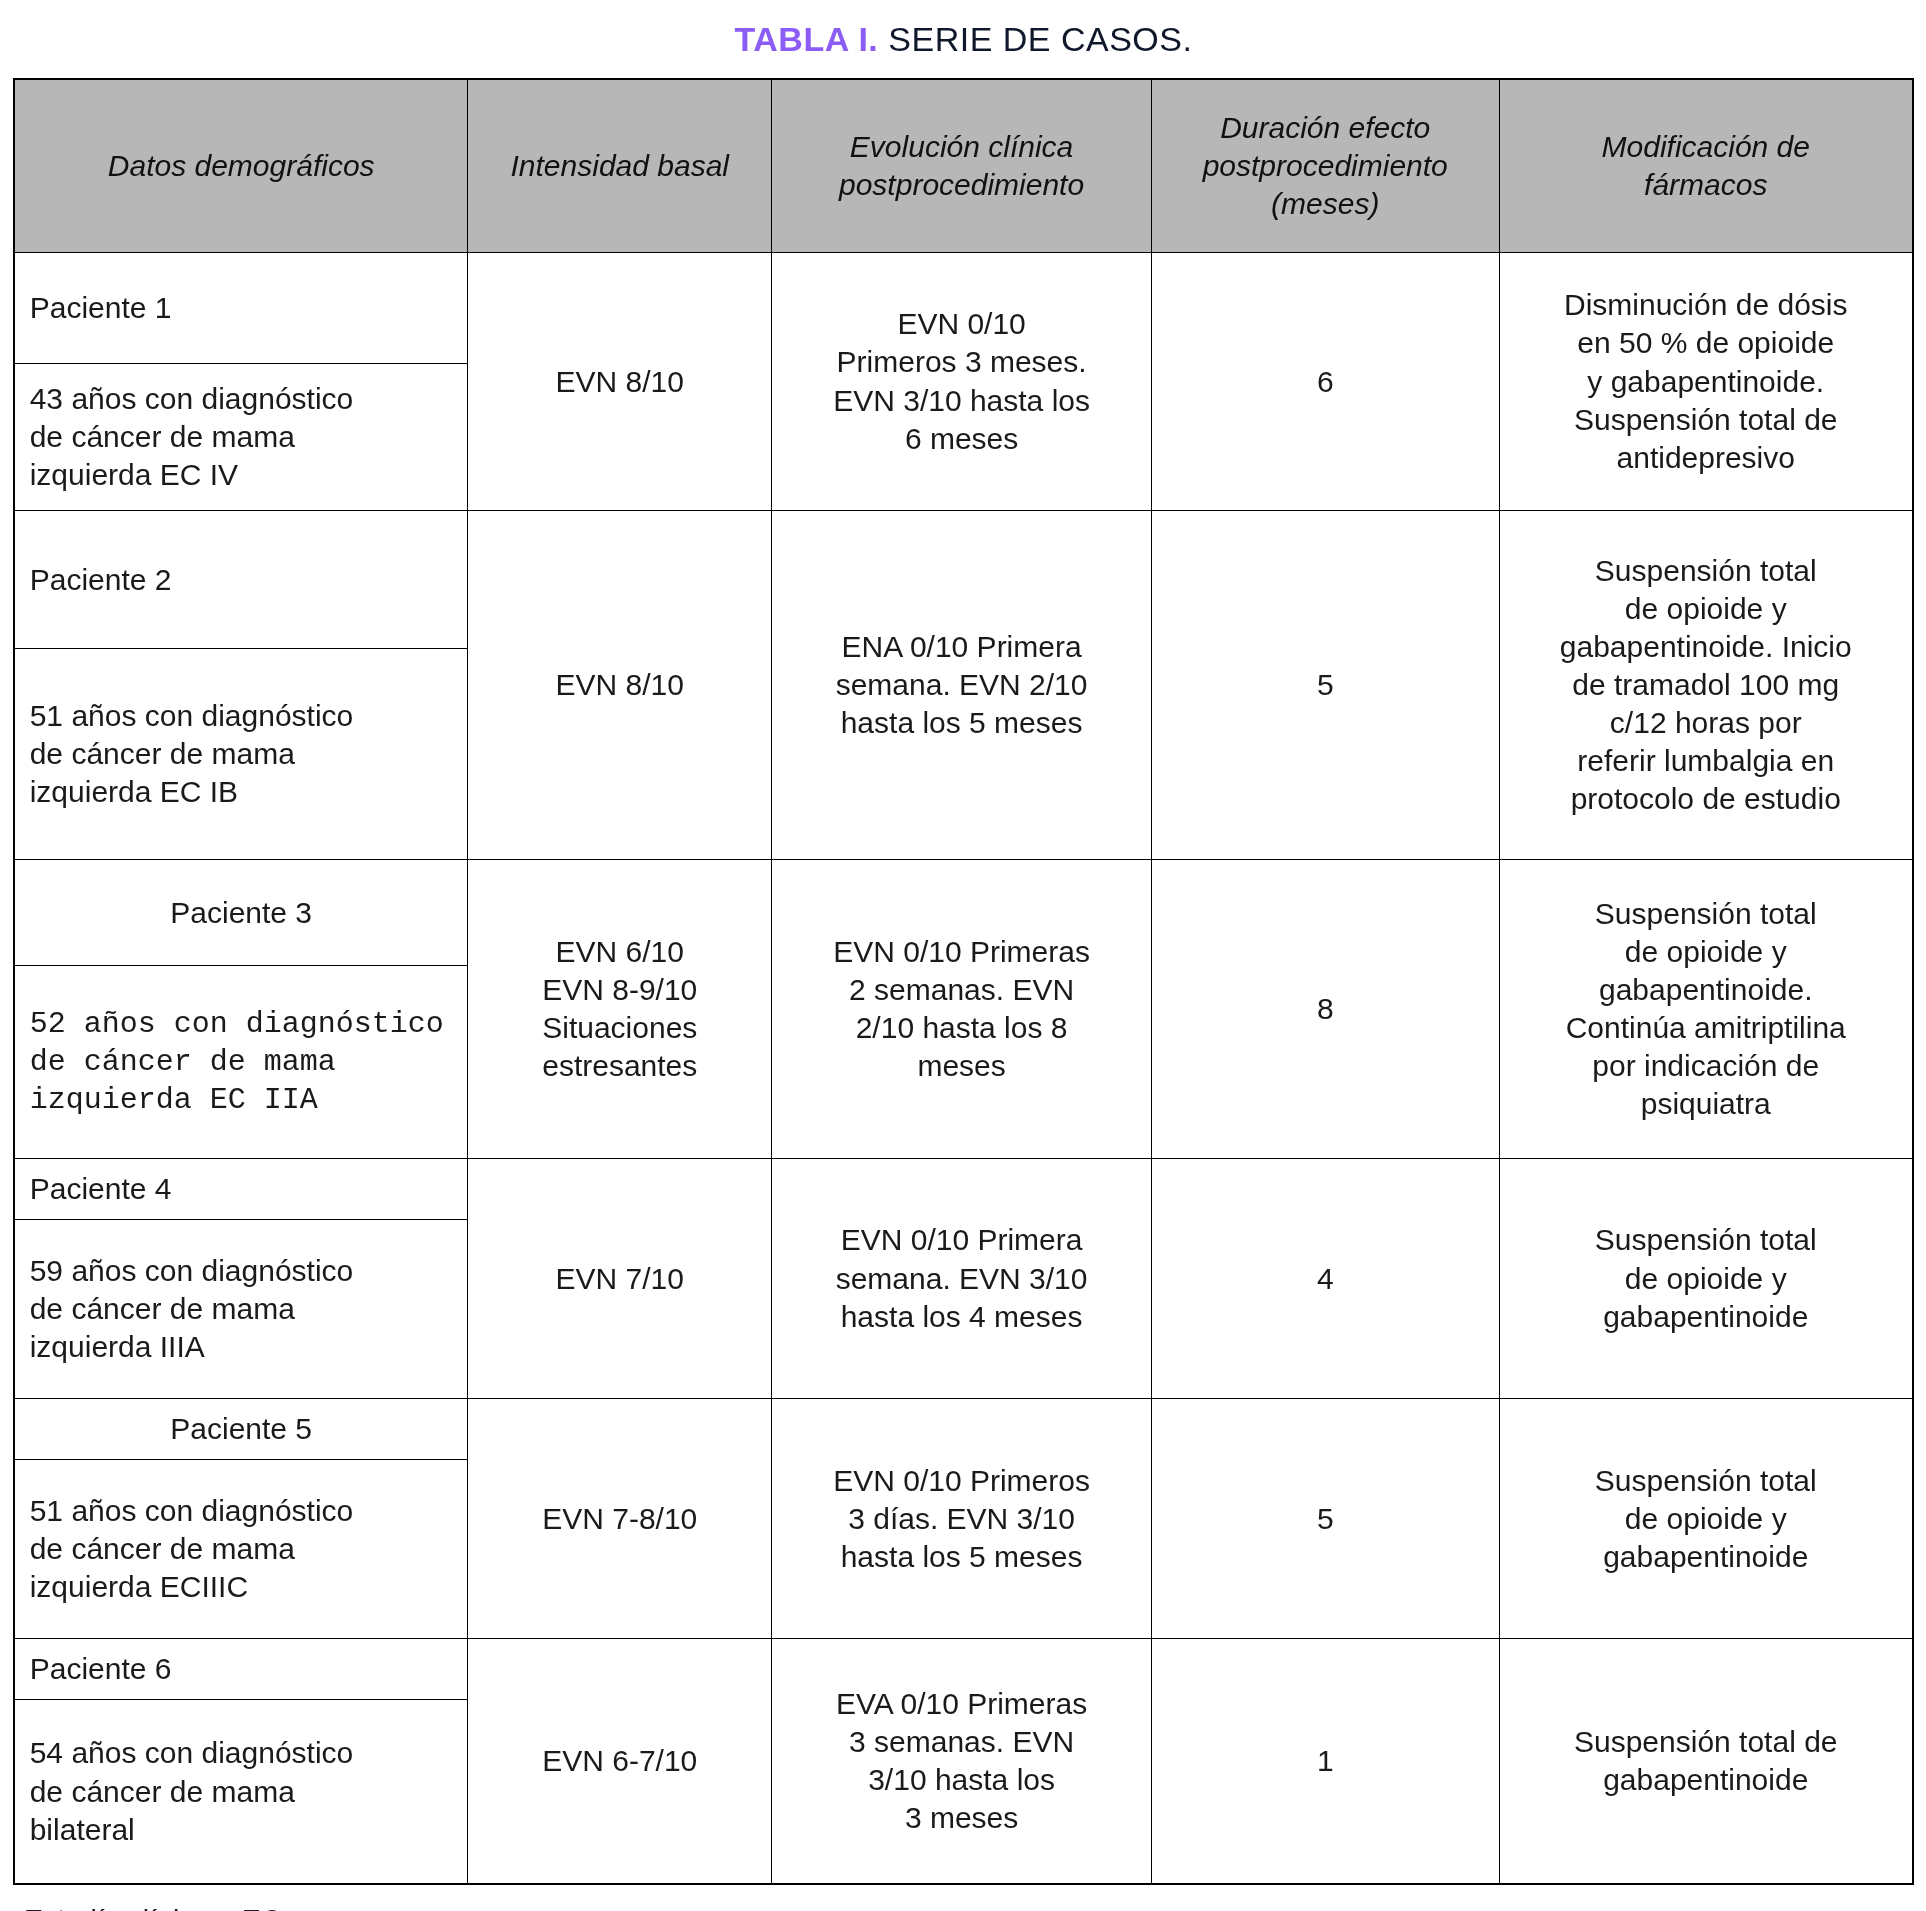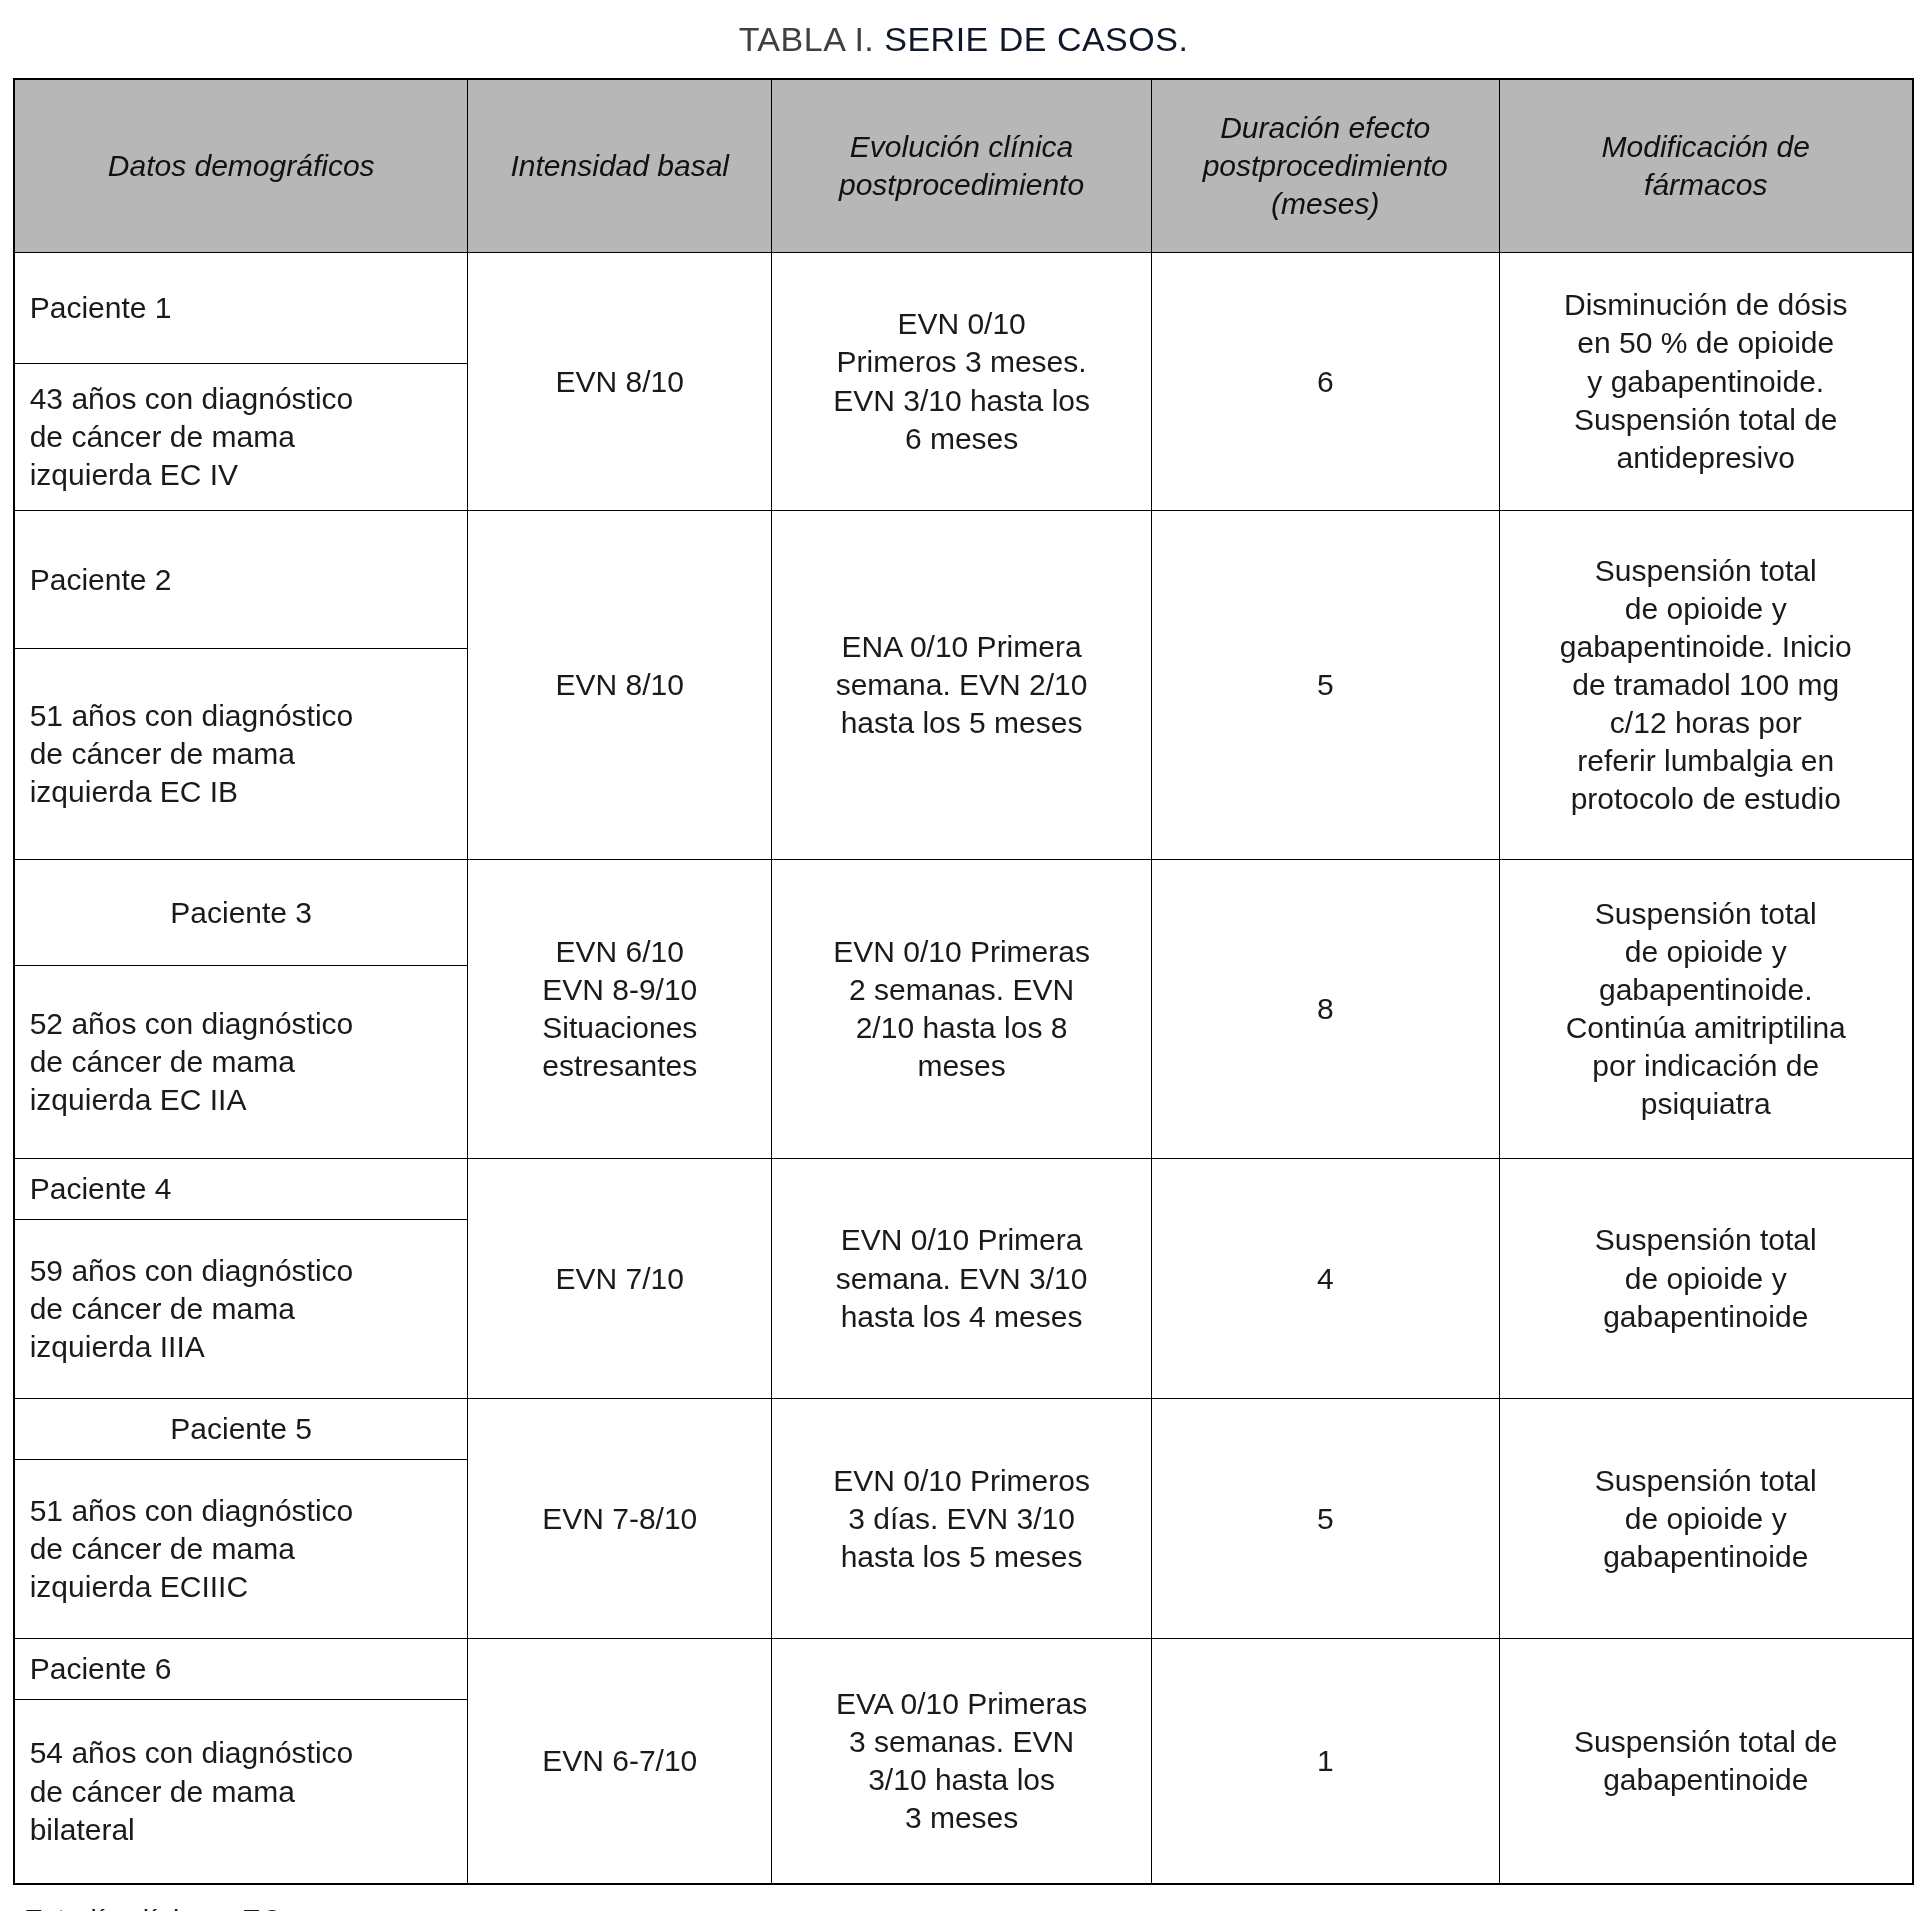--- a/index.html
+++ b/index.html
@@ -20,22 +20,22 @@
     margin: 0 auto;
     padding-top: 14.7px;
   }
   .title {
     text-align: center;
     font-size: 34px;
     letter-spacing: 0.5px;
     margin: 5.5px 0 18.4px 0;
   }
   .title .title-label {
-    font-weight: normal;
-    color: #404040;
+    font-weight: bold;
+    color: #8b5cf6;
   }
   .title .title-text {
     font-weight: normal;
     color: #0f172a;
   }
   table.cases {
     width: 1901px;
     border-collapse: collapse;
     table-layout: fixed;
     border: 2.8px solid #000;
@@ -60,21 +60,21 @@
     text-align: center;
     color: #111;
     height: 174px;
   }
   td.left   { text-align: left; }
   td.center { text-align: center; }
 
   
   .g1 .name { height: 111px; }   .g1 .desc { height: 147px; }
   .g2 .name { height: 138px; }  .g2 .desc { height: 211px; }
-  .g3 .name { height: 106px; text-align: center; }  .g3 .desc { height: 193px; }
+  .g3 .name { height: 106px; text-align: center; }  .g3 .desc { height: 193px; font-family: Liberation Mono, monospace; }
   .g4 .name { height: 57px; }   .g4 .desc { height: 179px; }
   .g5 .name { height: 57px; text-align: center; }   .g5 .desc { height: 179px; }
   .g6 .name { height: 57px; margin-left: 8px; }   .g6 .desc { height: 184px; }
 
   .footnotes {
     margin-top: 14.7px;
     font-size: 28.5px;
     line-height: 1.35;
     color: #1a1a1a;
     padding-left: 11px;

